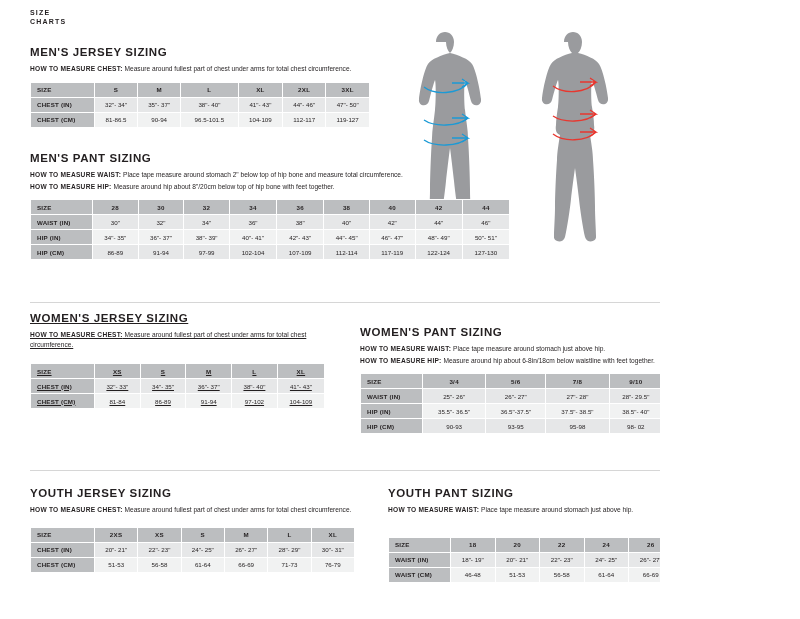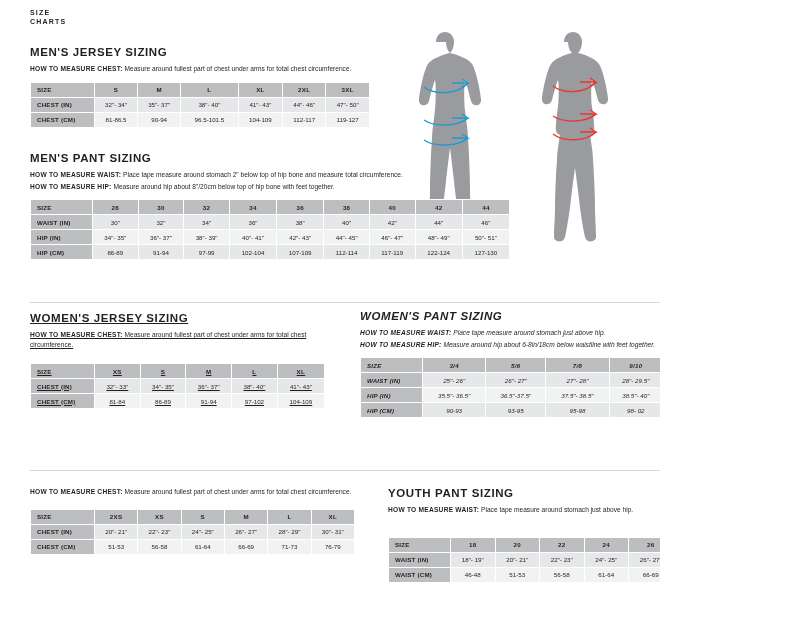--- a/index.html
+++ b/index.html
@@ -223,21 +223,21 @@
           <td>81-84</td>
           <td>86-89</td>
           <td>91-94</td>
           <td>97-102</td>
           <td>104-109</td>
         </tr>
       </tbody>
     </table>
   </div>
 
-  <div class="section" style="left:360px; top:310px; width:420px;font-style:italic;">
+  <div class="section" style="left:360px; top:326px; width:420px;">
     <div class="sec-title">WOMEN'S PANT SIZING</div>
     <p class="howto"><b>HOW TO MEASURE WAIST:</b><span> Place tape measure around stomach just above hip.</span></p>
     <p class="howto"><b>HOW TO MEASURE HIP:</b><span> Measure around hip about 6-8in/18cm below waistline with feet together.</span></p>
     <table class="sz" style="width:410px;">
       <thead>
           <tr>
         <td class="rowhdr" style="width:62px">SIZE</td>
         <td>3/4</td>
         <td>5/6</td>
         <td>7/8</td>
@@ -274,20 +274,21 @@
           <td>102-105</td>
           <td>105-109</td>
         </tr>
       </tbody>
     </table>
   </div>
 
   <div class="divider" style="top:470px;"></div>
 
   <div class="section" style="left:30px; top:487px; width:340px;">
+    <div class="sec-title">YOUTH JERSEY SIZING</div>
     <p class="howto" style="max-width:330px"><b>HOW TO MEASURE CHEST:</b><span> Measure around fullest part of chest under arms for total chest circumference.</span></p>
     <table class="sz" style="width:325px; margin-top:12px;">
       <thead>
           <tr>
         <td class="rowhdr" style="width:64px">SIZE</td>
         <td>2XS</td>
         <td>XS</td>
         <td>S</td>
         <td>M</td>
         <td>L</td>

